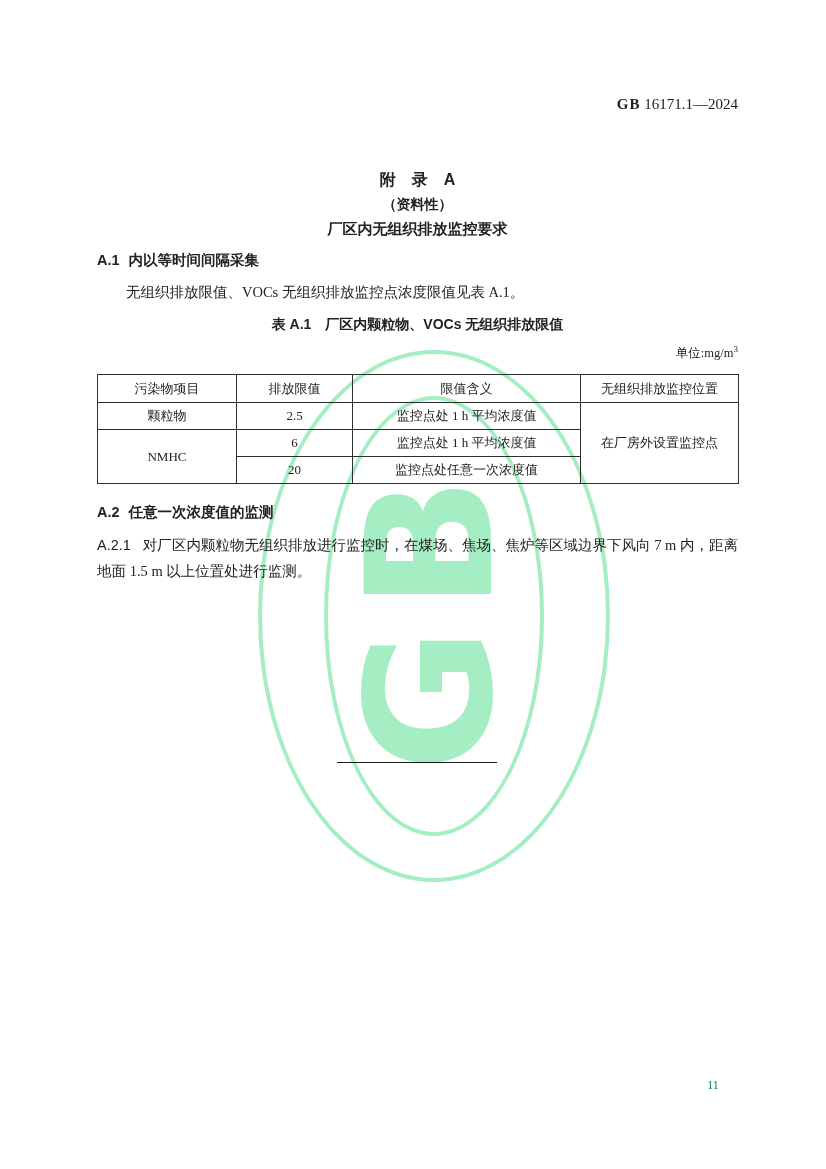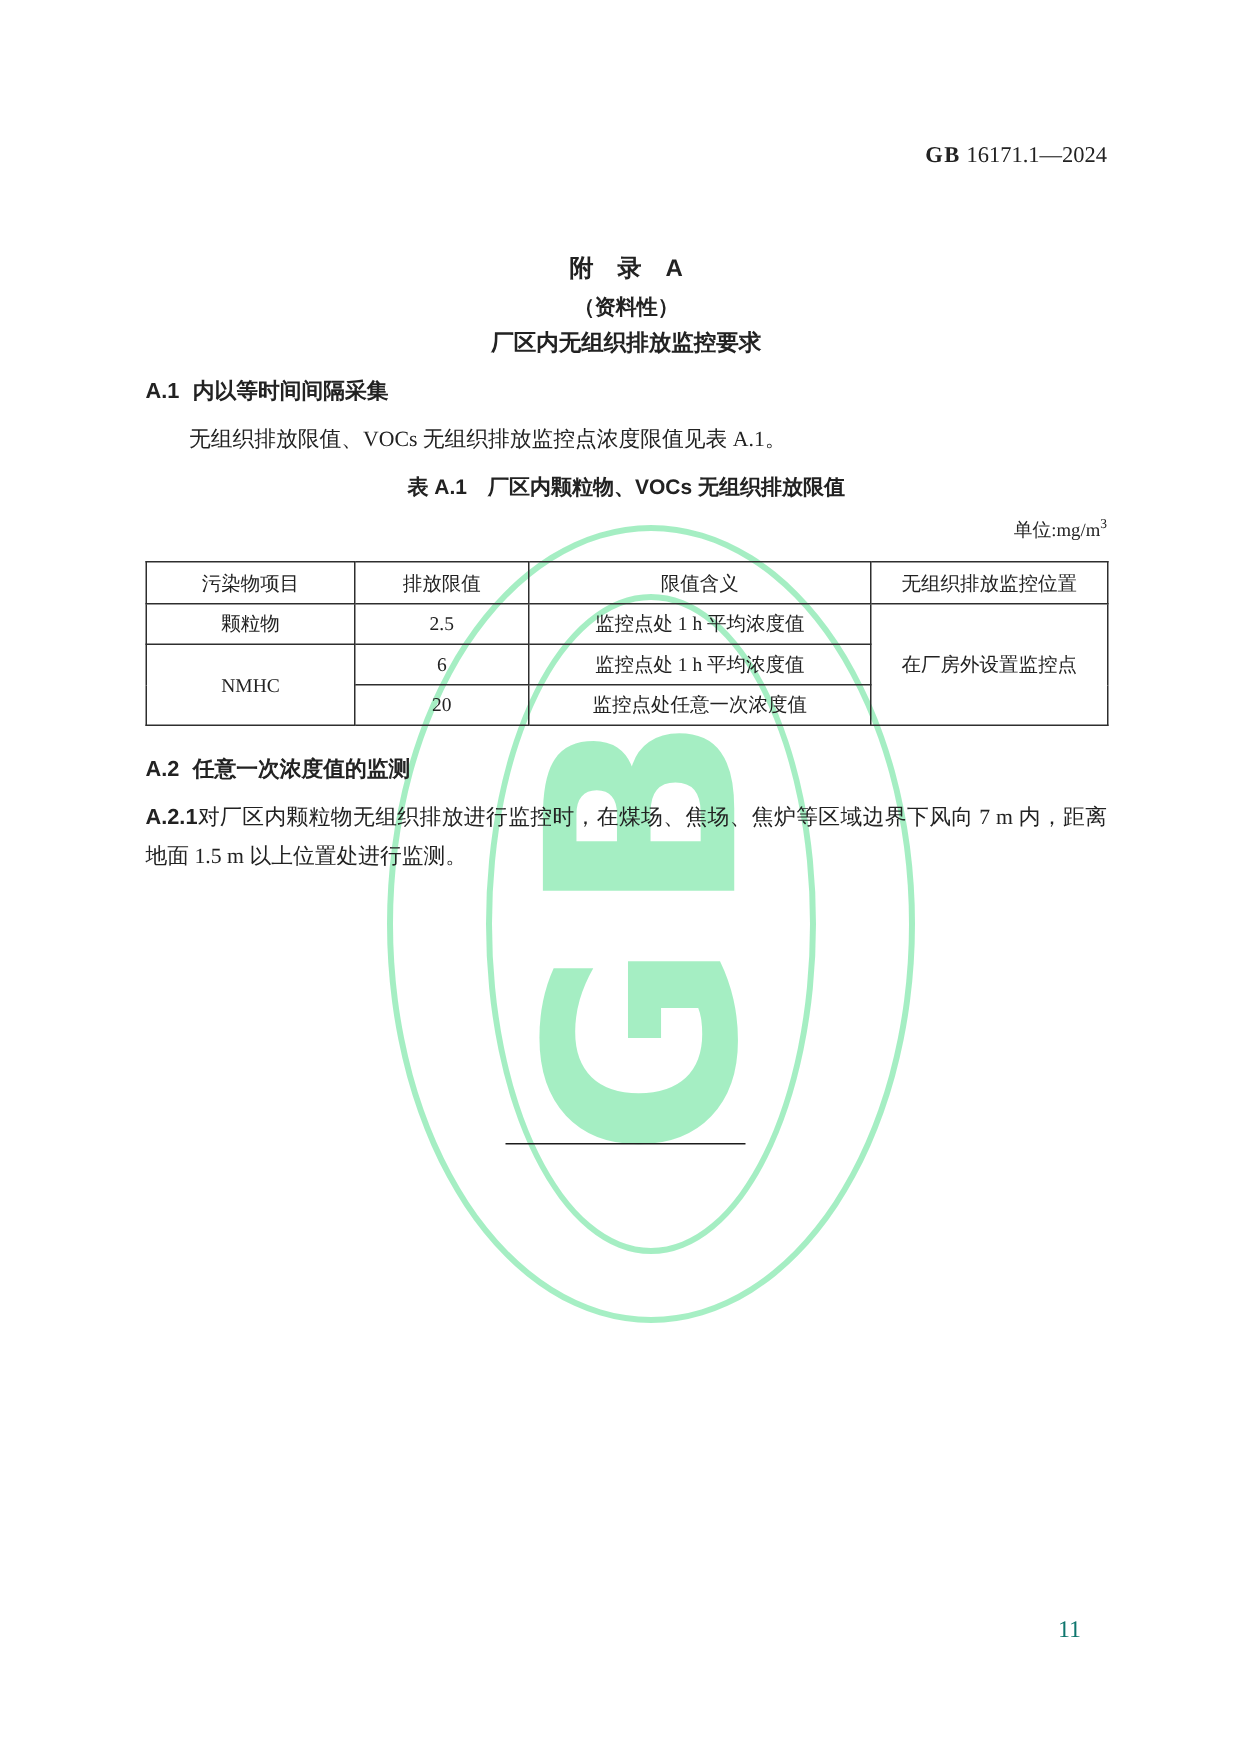--- a/index.html
+++ b/index.html
@@ -45,23 +45,23 @@
     border:1.5px solid var(--line); background:transparent;
   }
   table.a1 td, table.a1 th {
     border:1px solid var(--line); font-weight:normal;
     padding:0; vertical-align:middle; background:transparent;
   }
   table.a1 tr.hdr td { height:27px; }
   table.a1 tr.row td { height:26px; }
   .paras { top:532px; font-size:14.5px; line-height:26px; text-align:justify; }
   .paras p { margin:0; }
-  .paras .lbl { font-family:"Liberation Sans", sans-serif; font-weight:bold; margin-right:0; }
+  .paras .lbl { font-family:"Liberation Sans", sans-serif; font-weight:normal; margin-right:12px; }
   .end-rule { position:absolute; top:762px; left:240px; width:160px; border-top:1.5px solid #1c1c1c; }
-  .page-number { position:absolute; top:1078px; left:698px; width:30px; text-align:center; font-size:16px; color:#0f766e; z-index:1; }
+  .page-number { position:absolute; top:1078px; left:698px; width:30px; text-align:center; font-size:12px; color:#0f766e; z-index:1; }
 </style>
 </head>
 <body>
 
 <div class="page">
 
   <div class="watermark">
     <div class="wm-ring outer"></div>
     <div class="wm-ring inner"></div>
     <div class="wm-letters">GB</div>

